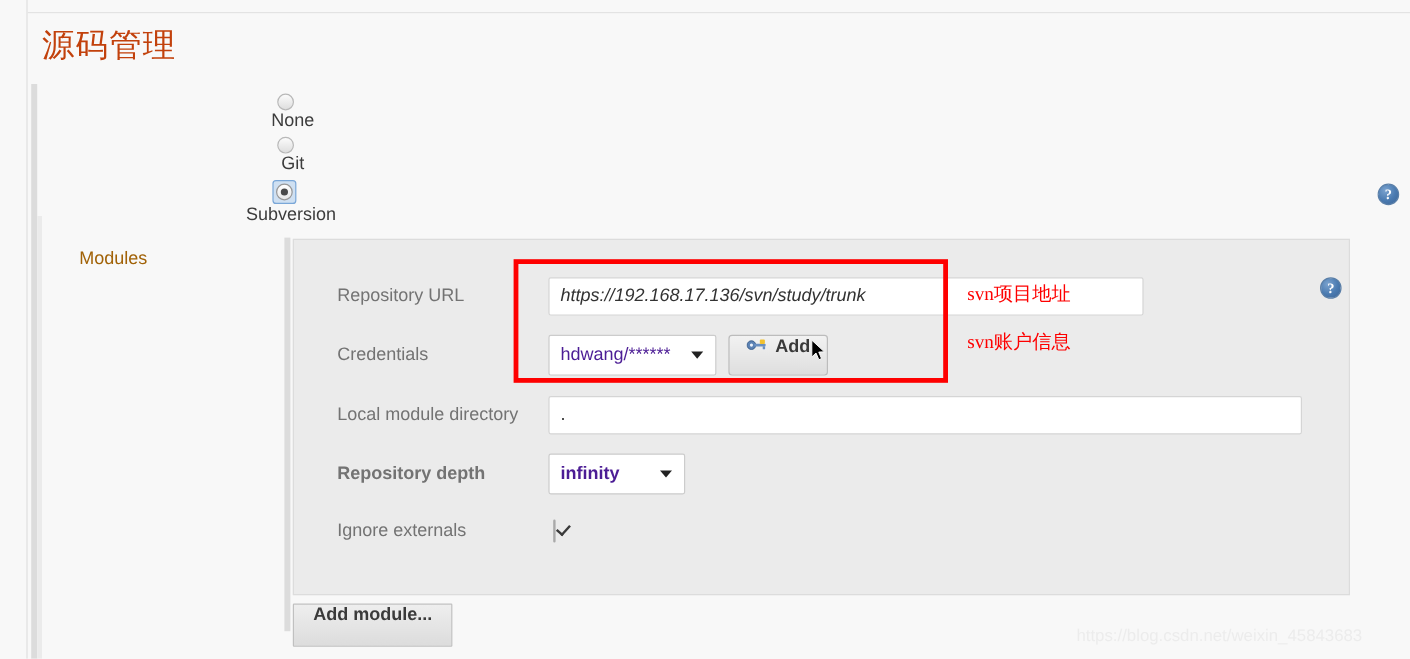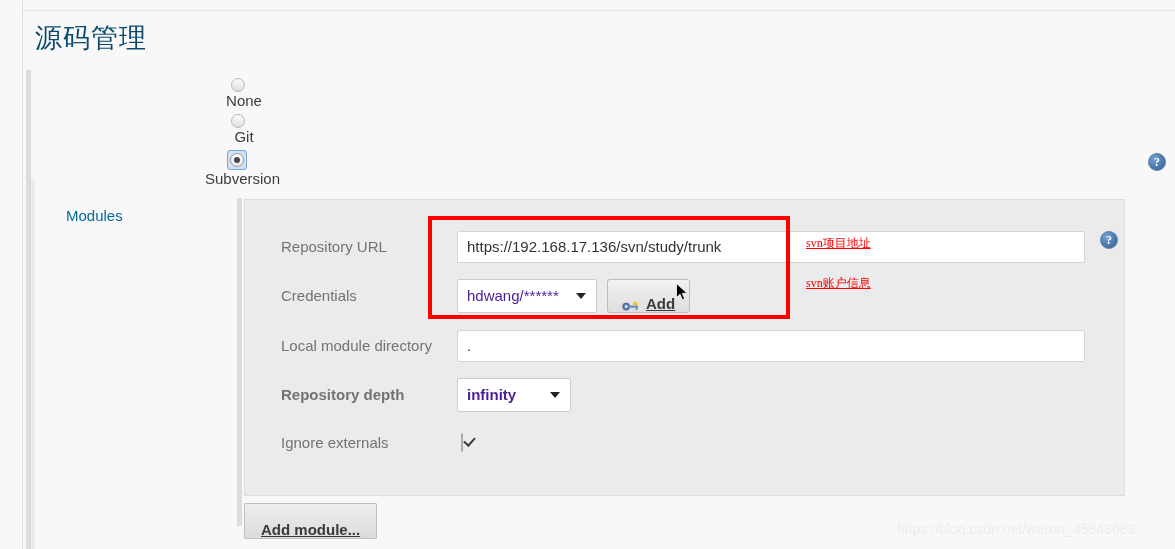--- a/index.html
+++ b/index.html
@@ -36,21 +36,21 @@
     background: #e3e3e3;
   }
 
   
   #section-title {
     position: absolute;
     left: 35px;
     top: 20px;
     font-family: "Liberation Serif", "DejaVu Serif", serif;
     font-size: 27px;
-    color: #0c4a6e;
+    color: #c2410c;
     letter-spacing: 1px;
     white-space: nowrap;
   }
 
   
   #left-accent {
     position: absolute;
     left: 26px;
     top: 70px;
     width: 5px;
@@ -148,21 +148,21 @@
     left: 1148px;
     top: 153px;
   }
 
   
   #modules-label {
     position: absolute;
     left: 66px;
     top: 207px;
     font-size: 15px;
-    color: #0369a1;
+    color: #a16207;
   }
 
   #modules-divider {
     position: absolute;
     left: 237px;
     top: 198px;
     width: 5px;
     height: 328px;
     background: #dcdcdc;
   }
@@ -204,21 +204,21 @@
     background: #ffffff;
     border-radius: 2px;
     font-size: 15px;
     color: #333333;
     padding: 0 9px;
     box-sizing: border-box;
     font-family: "Liberation Sans", sans-serif;
     display: flex;
     align-items: center;
   }
-  #repo-url-input { width: 628px; }
+  #repo-url-input { width: 496px; font-style: italic; }
   #local-dir-input { width: 628px; }
 
   .select-box {
     height: 34px;
     border: 1px solid #cccccc;
     background: #ffffff;
     border-radius: 2px;
     font-size: 15px;
     color: #4c1d95;
     display: flex;
@@ -239,25 +239,24 @@
   #credentials-select { width: 140px; }
   #depth-select { width: 114px; }
 
   .btn {
     background: linear-gradient(#f2f2f2, #dedede);
     border: 1px solid #bcbcbc;
     border-radius: 3px;
     font-size: 15px;
     color: #333333;
     display: inline-flex;
-    align-items: flex-end;
+    align-items: flex-start;
     justify-content: center;
     font-family: "Liberation Sans", sans-serif;
     box-sizing: border-box;
-    text-decoration: underline;
   }
   #add-credentials-button {
     height: 34px;
     padding: 0 14px;
     gap: 7px;
     font-weight: bold;
     color: #3a3a3a;
   }
   #add-module-button {
     position: absolute;
@@ -303,25 +302,24 @@
     left: 428px;
     top: 216px;
     width: 362px;
     height: 103px;
     border: 4px solid #fe0000;
     box-sizing: border-box;
     pointer-events: none;
   }
   .annotation-text {
     position: absolute;
-    font-size: 12px;
+    font-size: 16px;
     color: #fe0000;
     font-family: "Liberation Serif", "DejaVu Serif", serif;
     white-space: nowrap;
-    text-decoration: underline;
   }
   #annotation-url { left: 806px; top: 235px; }
   #annotation-cred { left: 806px; top: 275px; }
 
   
   #mouse-cursor {
     position: absolute;
     left: 676px;
     top: 283px;
     width: 12px;

